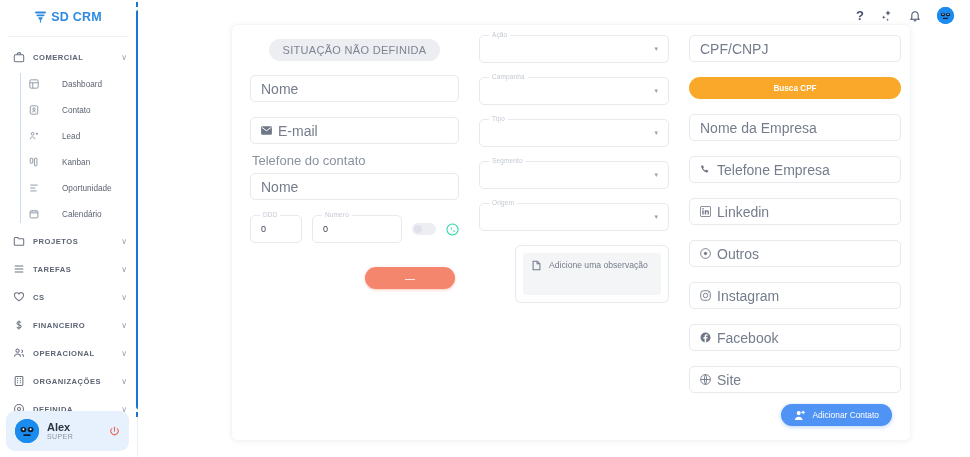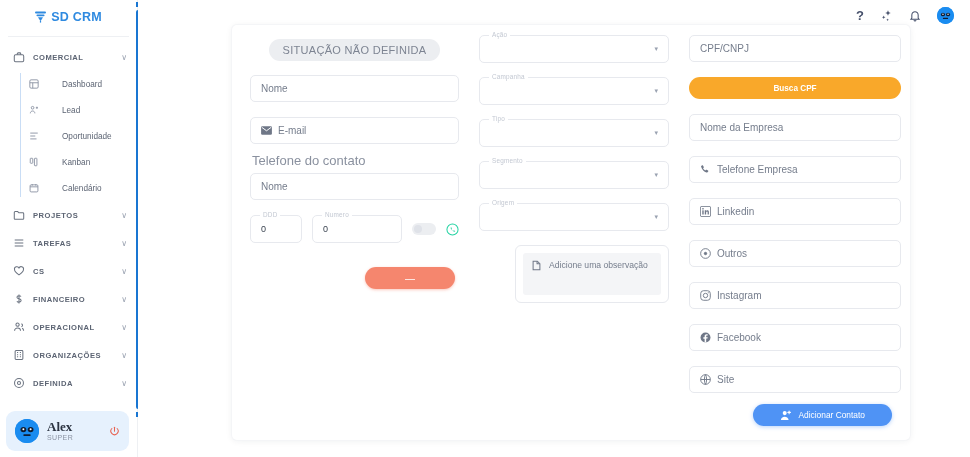--- a/index.html
+++ b/index.html
@@ -51,21 +51,21 @@
   .sb-arrow { position:absolute; left:0; width:4px; height:5px; background:#1976d2; }
   .sb-arrow.up { top:0; } .sb-arrow.dn { bottom:0; }
 
   .user-card {
     position:absolute; left:6px; right:8px; bottom:6px; height:40px;
     background:#e6f1fd; border-radius:9px; display:flex; align-items:center;
     gap:8px; padding: 0 9px; cursor:pointer;
   }
   .avatar-sm { width:24px; height:24px; border-radius:50%; background:#1a8cf0; position:relative; flex:0 0 24px;}
   .u-meta { flex:1; line-height:1.15; }
-  .u-name { font-size:13px; font-weight:bold; color:#2c3442;font-family:Liberation Serif, serif; }
+  .u-name { font-size:11px; font-weight:bold; color:#2c3442; }
   .u-role { font-size:7px; color:#8b93a3; letter-spacing:.4px; }
   .pwr { color:#e8604f; font-size:11px; }
 
   
   .main { flex:1; position:relative; background:#ffffff; }
   .topbar {
     height: 30px; display:flex; align-items:center; justify-content:flex-end;
     gap: 16px; padding-right: 16px;
   }
   .tb-icon { color:#46506b; display:flex; align-items:center; justify-content:center; cursor:pointer; }
@@ -90,21 +90,21 @@
     background:#eceef1; color:#7d8492; font-size:11px; letter-spacing:.3px;
     padding: 5px 14px; border-radius: 11px;
   }
 
   
   .fld {
     height: 27px; border:1px solid #e7e9ee; border-radius:5px;
     display:flex; align-items:center; gap:6px; padding: 0 10px;
     background:#fff; margin-bottom: 15px; cursor: text;
   }
-  .fld .ph { font-size:10px; color:#757d8c; }
+  .fld .ph { font-size:14px; color:#757d8c; }
   .fld .fi { width:11px; height:11px; flex:0 0 11px; display:flex; align-items:center; justify-content:center; color:#6f7embed; }
   .fld .fi { color:#6f7787; }
 
   .sublabel { font-size:13px; color:#8a919f; margin:-6px 0 5px 2px; }
 
   
   .ofld {
     position:relative; height:28px; border:1px solid #e7e9ee; border-radius:5px;
     display:flex; align-items:center; padding: 0 10px; margin-bottom: 14px; background:#fff;
     cursor:text;
@@ -144,21 +144,21 @@
   }
   .obs-inner {
     background:#f4f5f7; height:100%; border-radius:3px; display:flex; align-items:flex-start;
     gap:7px; padding: 7px 8px;
   }
   .obs-inner .ph { font-size:8.6px; color:#757d8c; }
 
   .add-btn {
     position:absolute; right: 18px; bottom: 14px; height:22px; border-radius:12px;
     background:#4f93f5; color:#fff; font-size:8.4px; display:flex; align-items:center;
-    gap:6px; padding: 0 27px; cursor:pointer; box-shadow:0 1px 4px rgba(79,147,245,.4);
+    gap:6px; padding: 0 13px; cursor:pointer; box-shadow:0 1px 4px rgba(79,147,245,.4);
   }
   svg { display:block; }
 </style>
 </head>
 <body>
 
 <div class="app">
 
   <aside class="sidebar">
     <div class="logo-row">
@@ -192,43 +192,53 @@
             <svg width="10" height="10" viewBox="0 0 12 12" fill="none" stroke="#8b93a3" stroke-width="1.1">
               <rect x="1" y="1" width="10" height="10" rx="1.5"></rect>
                 <path d="M1 4.5h10M4.5 4.5V11"></path>
             </svg>
           </span>
           <span class="slabel">Dashboard</span>
         </div>
         <div class="sub-item">
           <span class="sicon">
             <svg width="10" height="10" viewBox="0 0 12 12" fill="none" stroke="#8b93a3" stroke-width="1.1">
+              <rect x="1.5" y="1" width="9" height="10" rx="1.5"></rect>
+                <circle cx="6" cy="5" r="1.5"></circle>
+                <path d="M3.7 9c.5-1.2 1.3-1.7 2.3-1.7s1.8.5 2.3 1.7"></path>
+            </svg>
+          </span>
+          <span class="slabel">Contato</span>
+        </div>
+        <div class="sub-item">
+          <span class="sicon">
+            <svg width="10" height="10" viewBox="0 0 12 12" fill="none" stroke="#8b93a3" stroke-width="1.1">
               <circle cx="4.3" cy="3.3" r="1.6"></circle>
                 <path d="M1.6 10c0-1.7 1.2-2.8 2.7-2.8S7 8.3 7 10"></path>
                 <path d="M8.2 3.3h2.6M9.5 2v2.6"></path>
             </svg>
           </span>
           <span class="slabel">Lead</span>
-        </div>
-        <div class="sub-item">
-          <span class="sicon">
-            <svg width="10" height="10" viewBox="0 0 12 12" fill="none" stroke="#8b93a3" stroke-width="1.1">
-              <path d="M1.5 2.5h9M1.5 6h6M1.5 9.5h7.5"></path>
-            </svg>
-          </span>
-          <span class="slabel">Oportunidade</span>
         </div>
         <div class="sub-item">
           <span class="sicon">
             <svg width="10" height="10" viewBox="0 0 12 12" fill="none" stroke="#8b93a3" stroke-width="1.1">
               <rect x="1.5" y="1.5" width="3" height="6" rx=".7"></rect>
                 <rect x="6.5" y="1.5" width="3" height="9" rx=".7"></rect>
             </svg>
           </span>
           <span class="slabel">Kanban</span>
+        </div>
+        <div class="sub-item">
+          <span class="sicon">
+            <svg width="10" height="10" viewBox="0 0 12 12" fill="none" stroke="#8b93a3" stroke-width="1.1">
+              <path d="M1.5 2.5h9M1.5 6h6M1.5 9.5h7.5"></path>
+            </svg>
+          </span>
+          <span class="slabel">Oportunidade</span>
         </div>
         <div class="sub-item">
           <span class="sicon">
             <svg width="10" height="10" viewBox="0 0 12 12" fill="none" stroke="#8b93a3" stroke-width="1.1">
               <rect x="1.3" y="2.2" width="9.4" height="8.5" rx="1.3"></rect>
                 <path d="M1.3 4.6h9.4M3.8 1.2v2M8.2 1.2v2"></path>
             </svg>
           </span>
           <span class="slabel">Calendário</span>
         </div>

